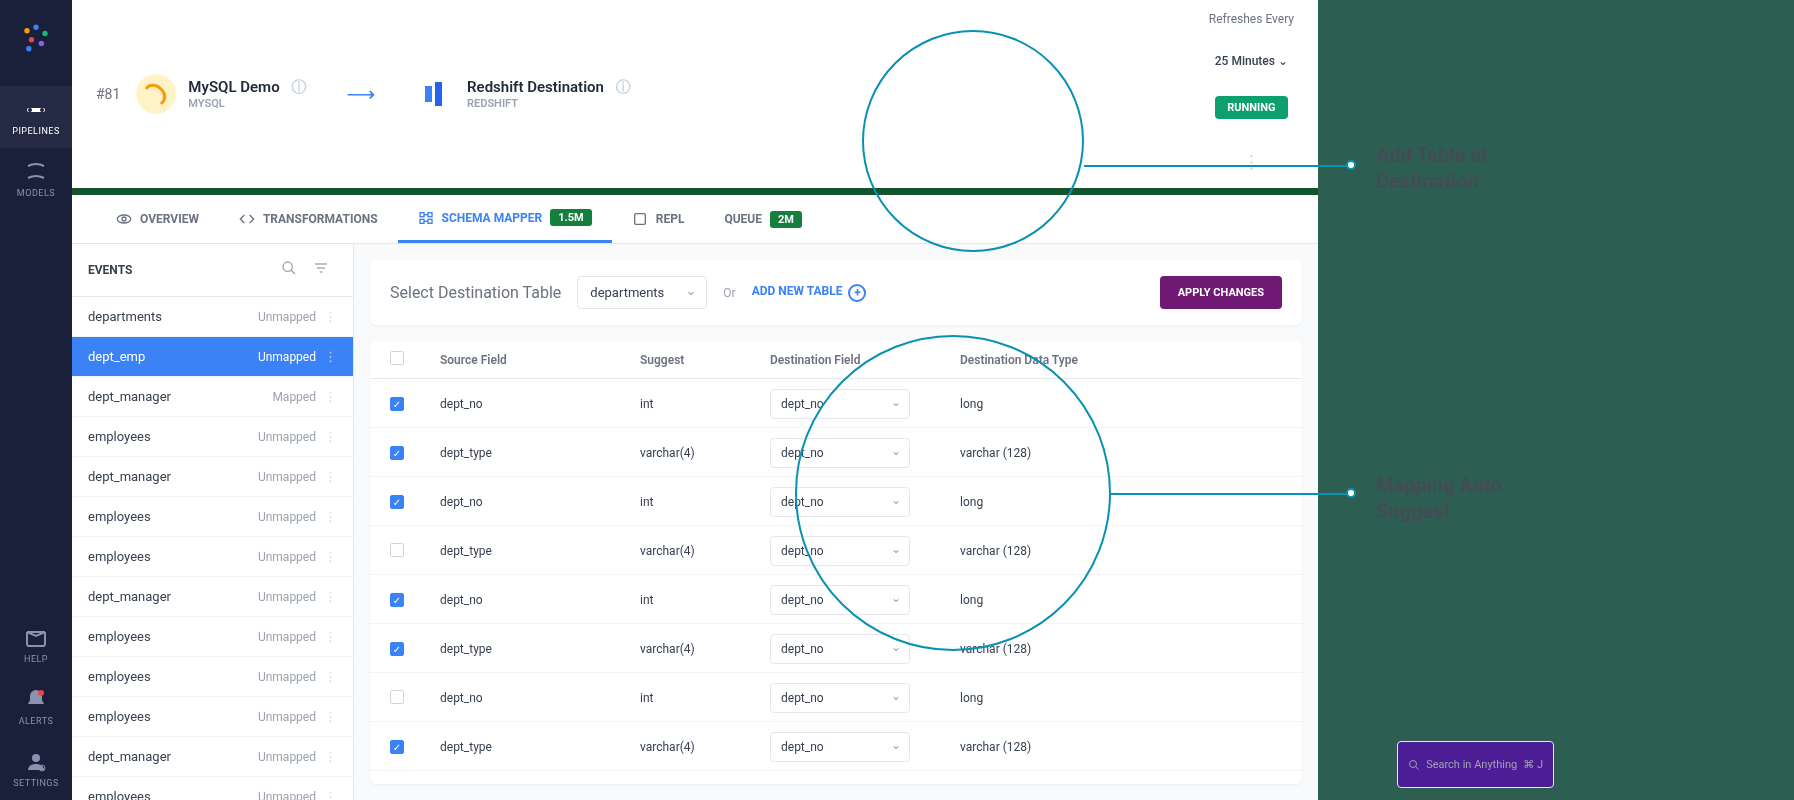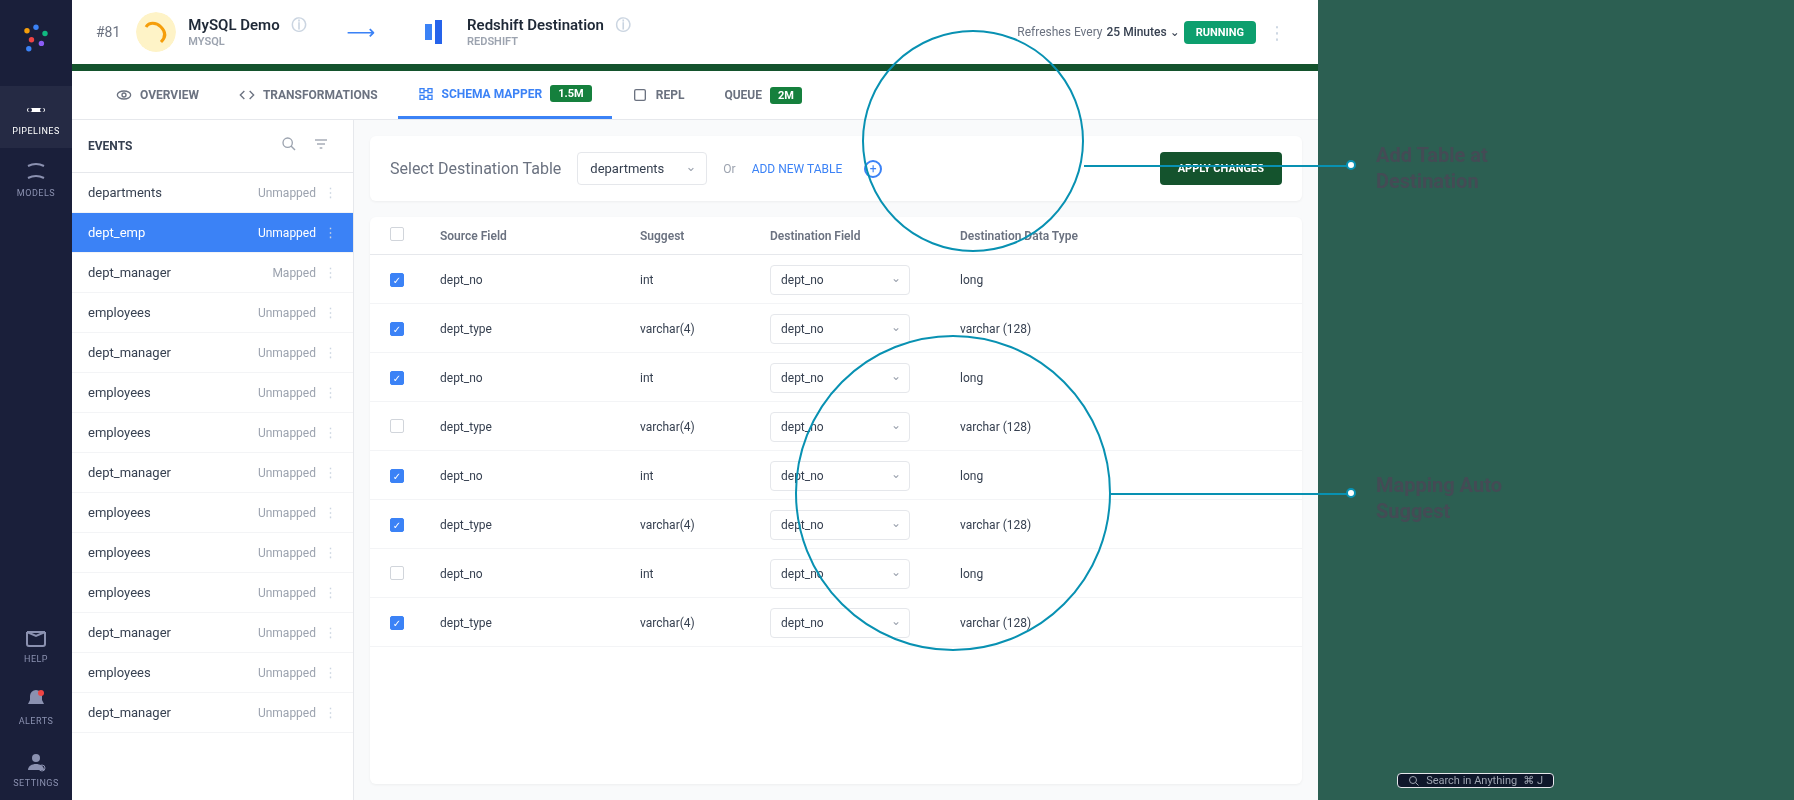--- a/index.html
+++ b/index.html
@@ -14,21 +14,21 @@
 .nav-spacer { flex: 1; }
 .main { flex: 0 0 1246px; background: #fff; display: flex; flex-direction: column; }
 .header { display: flex; align-items: center; padding: 12px 24px; border-bottom: 7px solid #14532d; }
 .pipeline-id { color: #6b7280; font-size: 14px; margin-right: 16px; }
 .source-logo, .dest-logo { width: 40px; height: 40px; border-radius: 50%; }
 .source-info, .dest-info { margin-left: 12px; }
 .source-title { font-size: 15px; font-weight: 600; color: #1f2937; }
 .source-subtitle { font-size: 11px; color: #9ca3af; font-weight: 600; }
 .arrow { color: #3b82f6; font-size: 20px; margin: 0 40px; }
 .info-icon { color: #cbd5e1; margin-left: 8px; }
-.header-right { margin-left: auto; display: flex; align-items: center; gap: 4px; }
+.header-right { margin-left: auto; display: flex; align-items: center; gap: 28px; flex-direction: column; }
 .refresh-label { font-size: 12px; color: #6b7280; }
 .refresh-value { font-size: 12px; color: #374151; font-weight: 500; }
 .status-badge { background: #0d9f6e; color: #fff; padding: 5px 12px; border-radius: 4px; font-size: 11px; font-weight: 700; }
 .dots-menu { color: #cbd5e1; font-size: 18px; padding: 4px 8px; cursor: pointer; }
 .tabs { display: flex; border-bottom: 1px solid #e6e8ec; padding: 0 24px; }
 .tab { display: flex; align-items: center; padding: 14px 20px; font-size: 12px; font-weight: 700; color: #6b7280; cursor: pointer; gap: 8px; }
 .tab.active { color: #3b82f6; border-bottom: 3px solid #3b82f6; }
 .tab-icon { width: 16px; height: 16px; }
 .tab-badge { background: #15803d; color: #fff; padding: 2px 8px; border-radius: 3px; font-size: 11px; }
 .content { display: flex; flex: 1; overflow: hidden; }
@@ -43,40 +43,40 @@
 .event-item.selected .event-name { color: #fff; }
 .event-status { font-size: 12px; color: #9ca3af; margin-right: 8px; }
 .event-item.selected .event-status { color: #fff; }
 .event-menu { color: #cbd5e1; }
 .schema-area { flex: 1; background: #f9fafb; display: flex; flex-direction: column; overflow: hidden; }
 .dest-selector { background: #fff; margin: 16px; padding: 16px 20px; border-radius: 6px; display: flex; align-items: center; gap: 16px; box-shadow: 0 1px 3px rgba(0,0,0,0.05); }
 .dest-label { font-size: 16px; color: #6b7280; }
 .select-box { border: 1px solid #e5e7eb; padding: 8px 32px 8px 12px; border-radius: 4px; font-size: 13px; color: #374151; background: #fff; position: relative; min-width: 130px; }
 .select-box::after { content: "⌄"; position: absolute; right: 10px; top: 6px; color: #9ca3af; }
 .or-text { font-size: 12px; color: #9ca3af; }
-.add-table-btn { color: #3b82f6; font-size: 12px; font-weight: 400; display: flex; align-items: center; gap: 22px; cursor: pointer; }
+.add-table-btn { color: #3b82f6; font-size: 12px; font-weight: 700; display: flex; gap: 6px; cursor: pointer; }
 .plus-circle { width: 18px; height: 18px; border: 2px solid #3b82f6; border-radius: 50%; display: flex; align-items: center; justify-content: center; font-size: 12px; }
-.apply-btn { margin-left: auto; background: #14532d; color: #fff; padding: 10px 18px; border-radius: 4px; font-size: 11px; font-weight: 700; cursor: pointer; }
+.apply-btn { margin-left: auto; background: #701a75; color: #fff; padding: 10px 18px; border-radius: 4px; font-size: 11px; font-weight: 700; cursor: pointer; }
 .table-container { background: #fff; margin: 0 16px 16px; border-radius: 6px; box-shadow: 0 1px 3px rgba(0,0,0,0.05); flex: 1; overflow: hidden; display: flex; flex-direction: column; }
 .table-header-bar { display: flex; align-items: center; padding: 14px 20px; border-bottom: 1px solid #e6e8ec; }
 .table-name-label { font-size: 12px; font-weight: 700; color: #374151; }
 .field-count { font-size: 12px; color: #9ca3af; margin-left: 8px; }
 .table-grid { flex: 1; overflow-y: auto; }
 .grid-header, .grid-row { display: grid; grid-template-columns: 50px 200px 130px 190px 1fr; align-items: center; padding: 10px 20px; font-size: 12px; }
 .grid-header { color: #6b7280; font-weight: 600; border-bottom: 1px solid #e6e8ec; }
 .grid-row { color: #374151; border-bottom: 1px solid #f3f4f6; height: 49px; }
 .checkbox { width: 14px; height: 14px; border: 1px solid #d1d5db; border-radius: 2px; display: inline-flex; align-items: center; justify-content: center; }
 .checkbox.checked { background: #3b82f6; border-color: #3b82f6; color: #fff; font-size: 10px; }
 .dest-select { border: 1px solid #e5e7eb; padding: 7px 28px 7px 10px; border-radius: 4px; font-size: 12px; position: relative; background: #fff; width: 140px; }
 .dest-select::after { content: "⌄"; position: absolute; right: 8px; top: 5px; color: #9ca3af; }
 .annotation { position: absolute; color: #444b55; font-size: 20px; font-weight: 700; line-height: 1.3; }
 .ann-line { position: absolute; border-top: 2px solid #0891b2; }
 .ann-circle-ring { position: absolute; border: 2px solid #0891b2; border-radius: 50%; }
 .ann-dot { position: absolute; width: 10px; height: 10px; border: 2px solid #0891b2; border-radius: 50%; background: #fff; }
-.search-bar { position: absolute; bottom: 12px; right: 240px; background: #0f172a; border: 1px solid #e5e7eb; padding: 0 10px; border-radius: 4px; font-size: 11px; color: #9ca3af; display: flex; align-items: center; gap: 6px; }
+.search-bar { position: absolute; bottom: 12px; right: 240px; background: #4c1d95; border: 1px solid #e5e7eb; padding: 16px 10px; border-radius: 4px; font-size: 11px; color: #9ca3af; display: flex; align-items: center; gap: 6px; }
 </style>
 </head>
 <body>
 
 <div class="app-container">
   <div class="sidebar">
     <svg class="logo" viewBox="0 0 40 40">
         <circle cx="10" cy="12" r="3" fill="#f59e0b"></circle>
         <circle cx="20" cy="8" r="3" fill="#3b82f6"></circle>
         <circle cx="30" cy="15" r="3" fill="#10b981"></circle>

